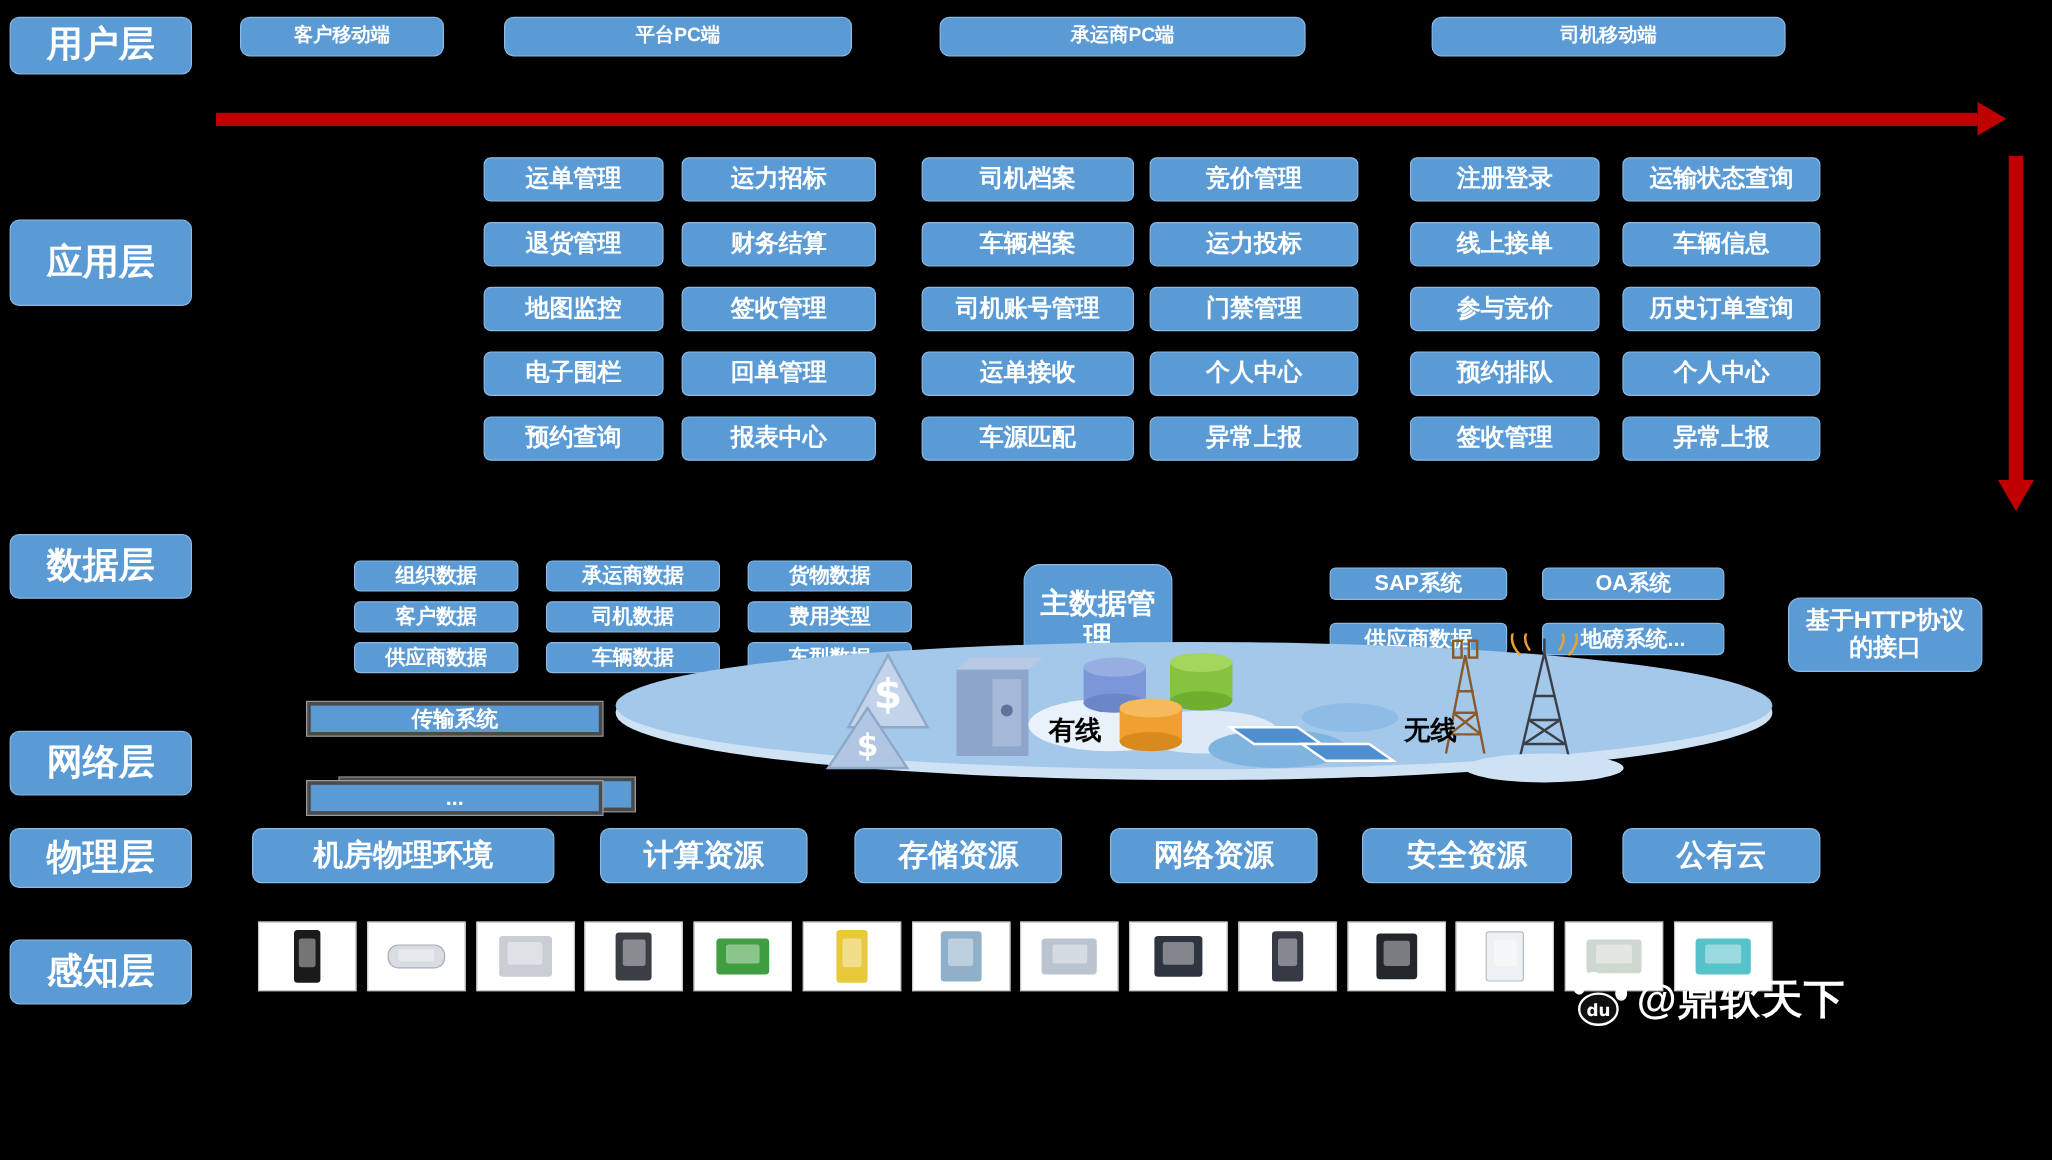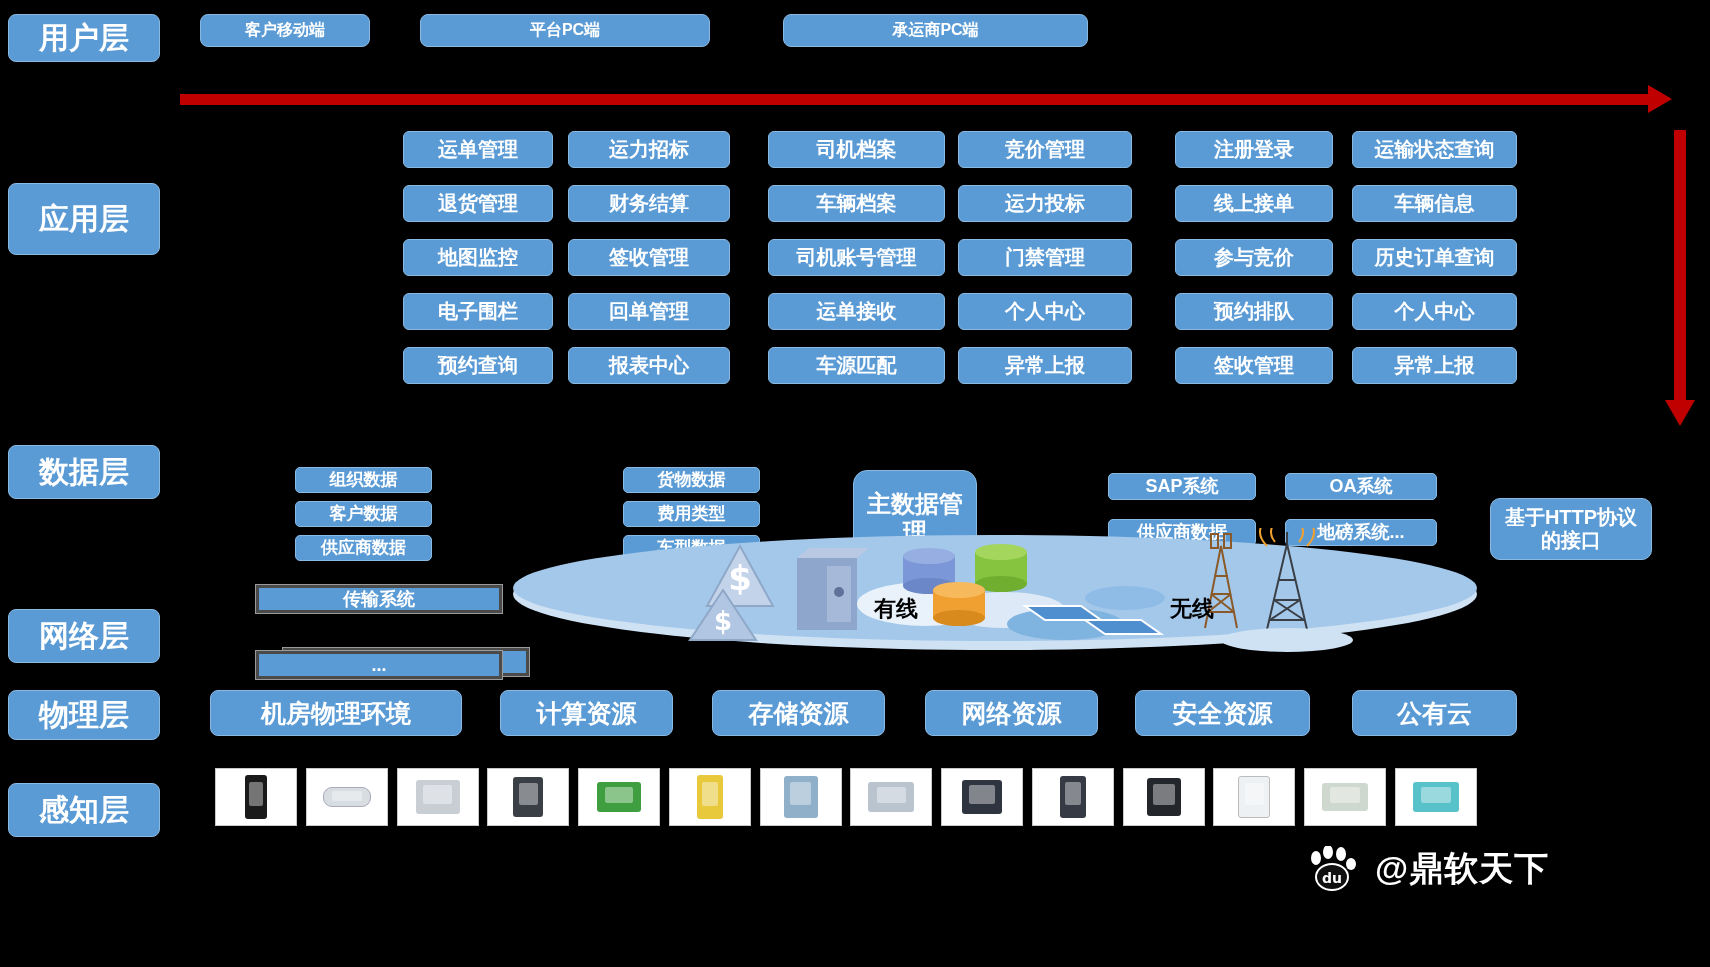--- a/index.html
+++ b/index.html
@@ -43,38 +43,39 @@
   .g5{width:44px;height:30px;background:#3f9e3f;}
   .g6{width:26px;height:44px;background:#e8c93c;}
   .g7{width:34px;height:42px;background:#8fb0c8;}
   .g8{width:46px;height:30px;background:#b9c4cf;}
   .g9{width:40px;height:34px;background:#2f3540;}
   .g10{width:26px;height:42px;background:#353a44;}
   .g11{width:34px;height:38px;background:#23262b;}
   .g12{width:30px;height:40px;background:#eef1f4;border:1px solid #bbb;}
   .g13{width:46px;height:28px;background:#cfd8cf;}
   .g14{width:46px;height:30px;background:#57c2c9;}
-  .watermark{position:absolute;left:1306px;top:810px;display:flex;align-items:flex-start;gap:17px;margin-top:36px;}
+  .watermark{position:absolute;left:1306px;top:810px;display:flex;align-items:flex-start;gap:6px;}
   .wm-text{color:#fff;font-weight:700;font-size:34px;letter-spacing:1px;}
 </style>
 </head>
 <body>
 
 <div class="canvas">
 
   <div class="b layerlabel" style="top:14px;height:48px;">用户层</div>
   <div class="b layerlabel" style="top:183px;height:72px;">应用层</div>
   <div class="b layerlabel" style="top:445px;height:54px;">数据层</div>
   <div class="b layerlabel" style="top:609px;height:54px;">网络层</div>
   <div class="b layerlabel" style="top:690px;height:50px;">物理层</div>
   <div class="b layerlabel" style="top:783px;height:54px;">感知层</div>
 
   <div class="b toprow" style="left:200px;top:14px;width:170px;">客户移动端</div>
   <div class="b toprow" style="left:420px;top:14px;width:290px;">平台PC端</div>
   <div class="b toprow" style="left:783px;top:14px;width:305px;">承运商PC端</div>
+  <div class="b toprow" style="left:1193px;top:14px;width:295px;">司机移动端</div>
 
   <div class="hline" style="left:180px;top:94px;width:1468px;"></div>
   <div class="harrowhead" style="left:1648px;top:85px;"></div>
   <div class="vline" style="left:1674px;top:130px;height:272px;"></div>
   <div class="varrowhead" style="left:1665px;top:400px;"></div>
 
   <div class="col" style="left:403px;top:131px;width:150px;">
     <div class="b cb">运单管理</div>
     <div class="b cb">退货管理</div>
     <div class="b cb">地图监控</div>
@@ -114,20 +115,25 @@
     <div class="b cb">车辆信息</div>
     <div class="b cb">历史订单查询</div>
     <div class="b cb">个人中心</div>
     <div class="b cb">异常上报</div>
   </div>
 
   <div class="dcol" style="left:295px;top:467px;width:137px;">
     <div class="b cb">组织数据</div>
     <div class="b cb">客户数据</div>
     <div class="b cb">供应商数据</div>
+  </div>
+  <div class="dcol" style="left:455px;top:467px;width:145px;">
+    <div class="b cb">承运商数据</div>
+    <div class="b cb">司机数据</div>
+    <div class="b cb">车辆数据</div>
   </div>
   <div class="dcol" style="left:623px;top:467px;width:137px;">
     <div class="b cb">货物数据</div>
     <div class="b cb">费用类型</div>
     <div class="b cb">车型数据</div>
   </div>
   <div class="b master" style="left:853px;top:470px;width:124px;height:96px;">主数据管理</div>
 
   <div class="ecol" style="left:1108px;top:473px;width:148px;">
     <div class="b cb">SAP系统</div>

